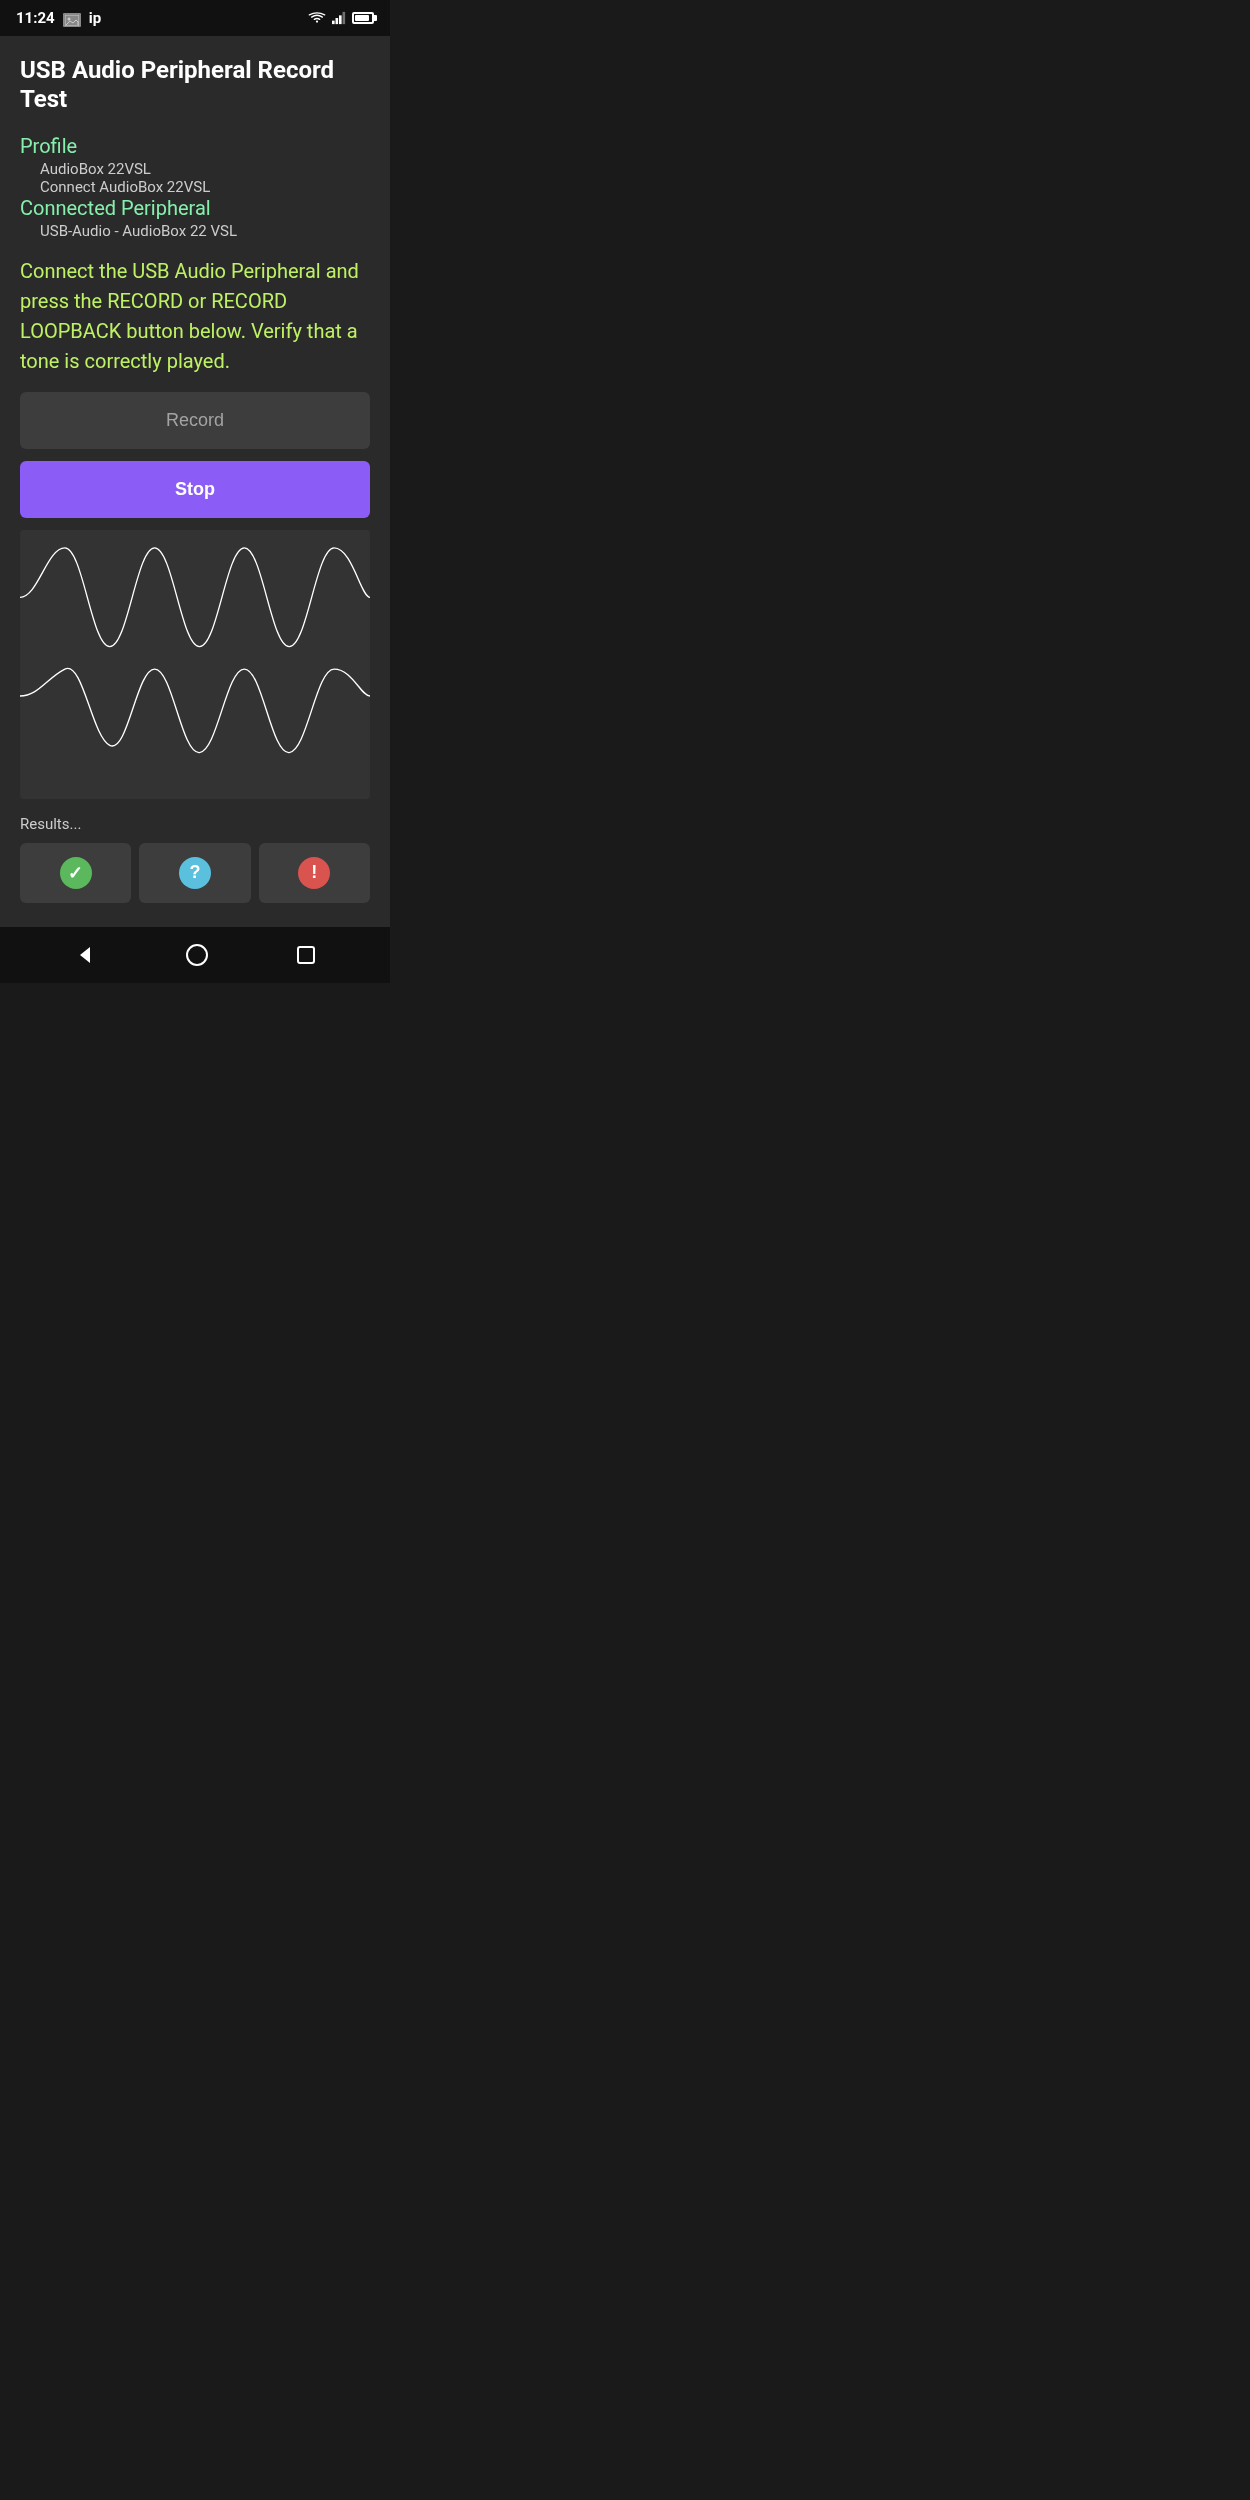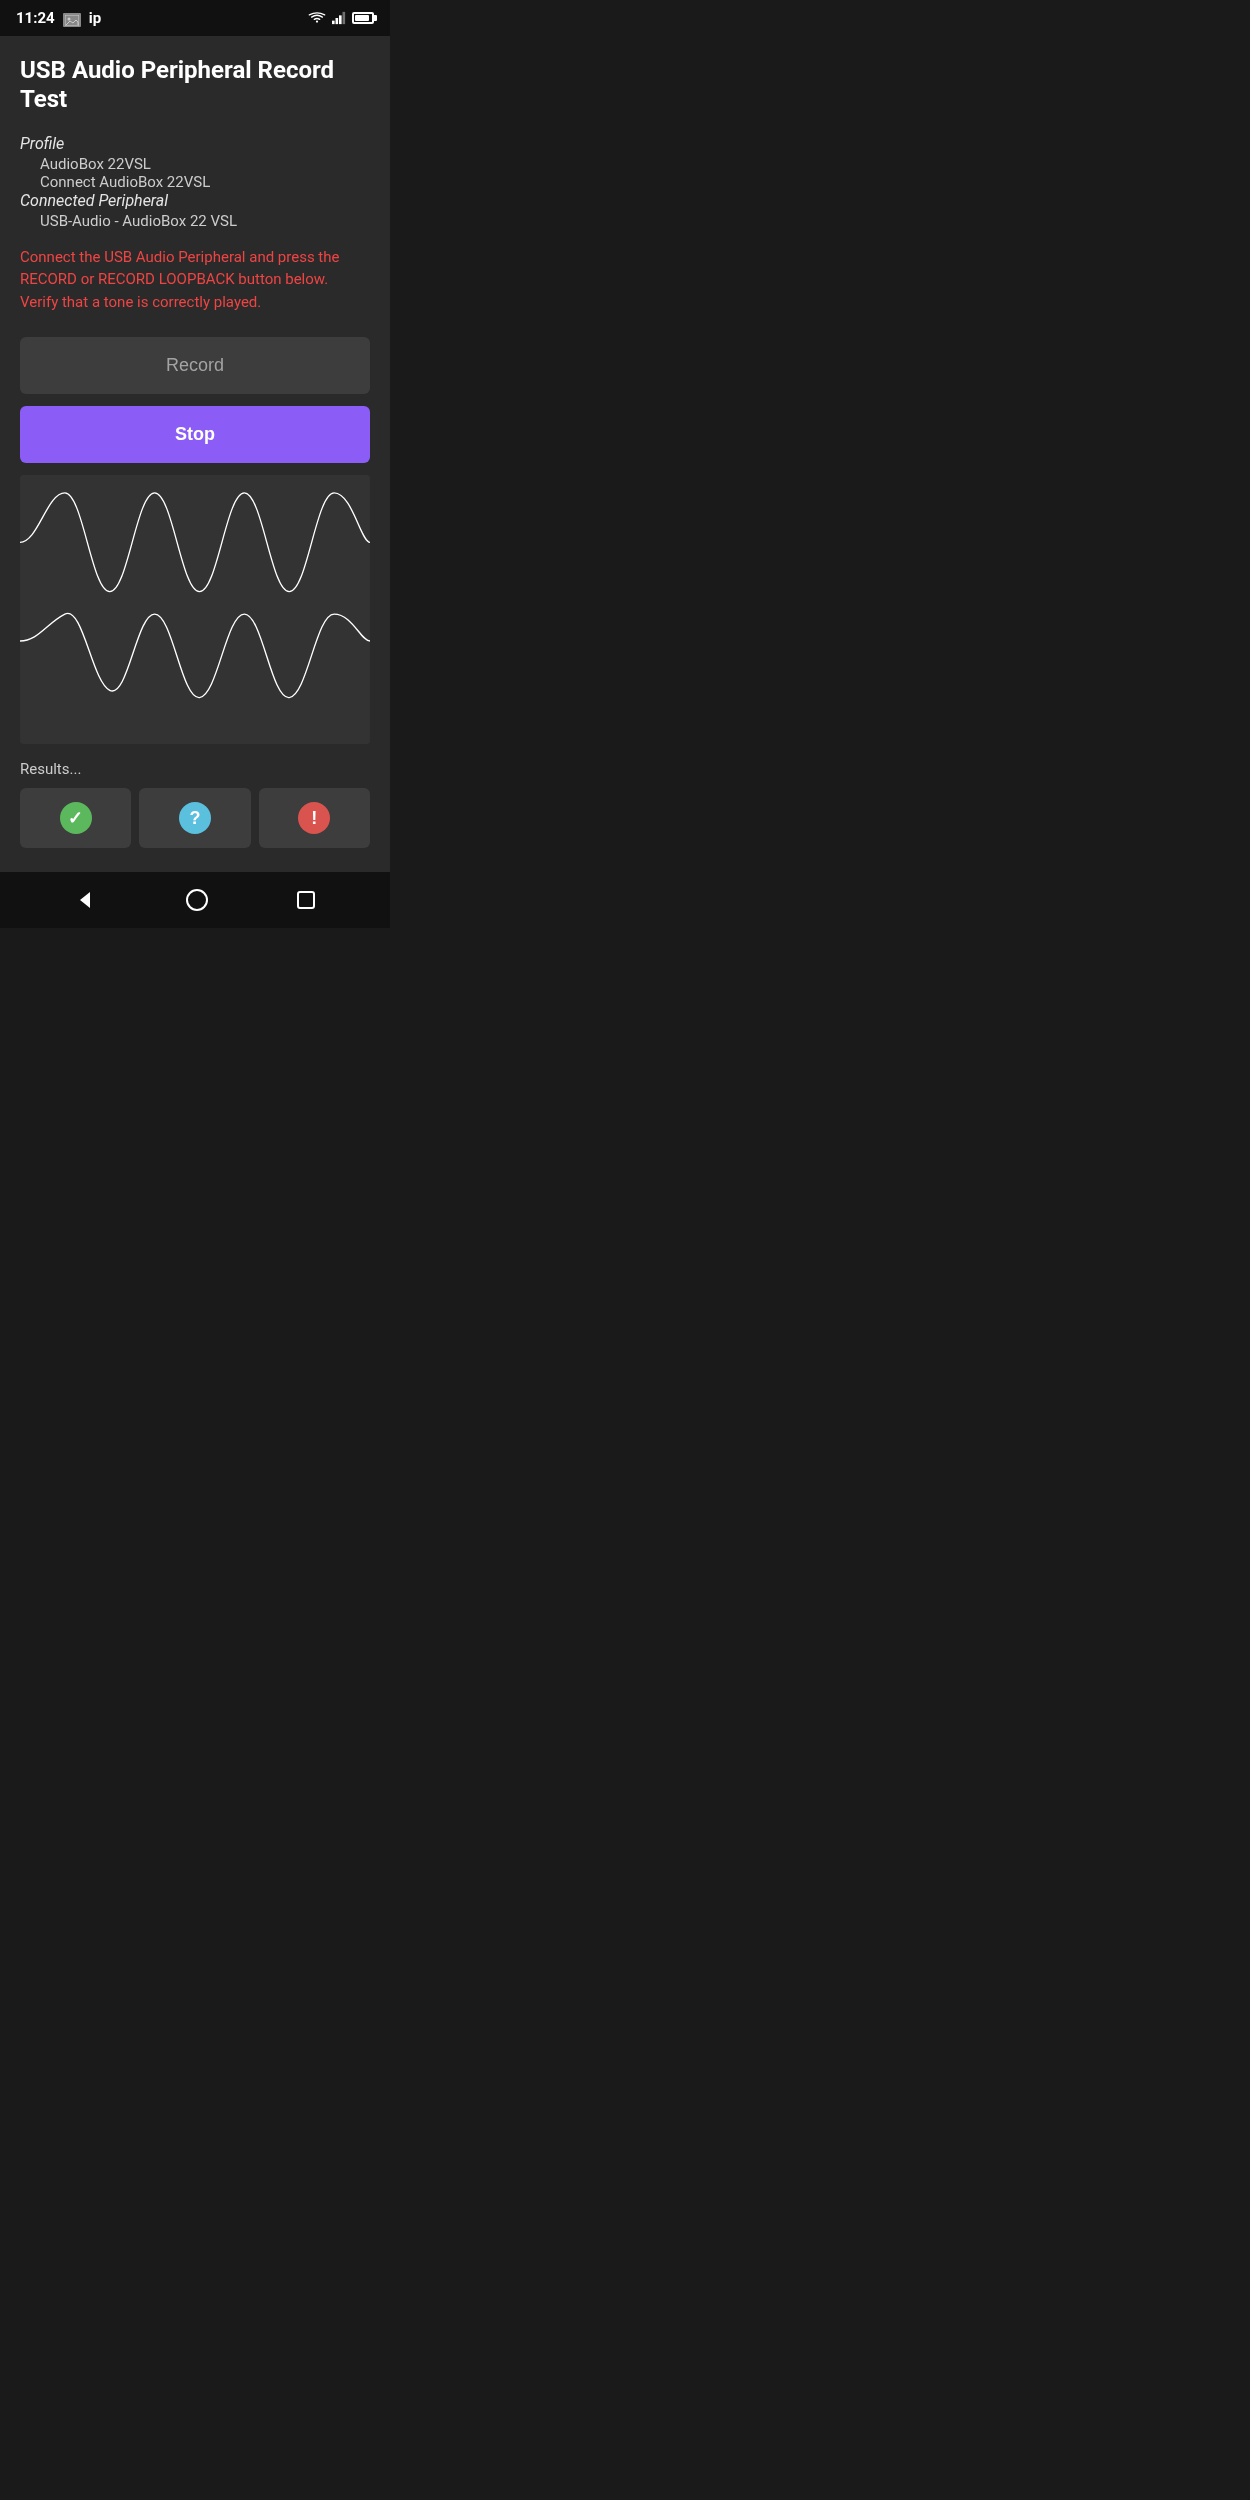--- a/index.html
+++ b/index.html
@@ -89,37 +89,36 @@
       color: #ffffff;
       margin-bottom: 20px;
       line-height: 1.2;
     }
 
     .info-section {
       margin-bottom: 16px;
     }
 
     .info-label {
-      font-size: 16px;
-      color: #e5e5e5;
+      font-size: 20px;
+      color: #86efac;
       margin-bottom: 2px;
-      font-style: italic;
     }
 
     .info-value {
       font-size: 15px;
       color: #cccccc;
       padding-left: 20px;
     }
 
     .instruction-text {
-      font-size: 15px;
-      color: #ef4444;
+      font-size: 20px;
+      color: #bef264;
       line-height: 1.5;
-      margin-bottom: 24px;
+      margin-bottom: 16px;
     }
 
     
     .btn-record {
       width: 100%;
       padding: 18px;
       background: #3d3d3d;
       border: none;
       border-radius: 6px;
       color: #a3a3a3;

